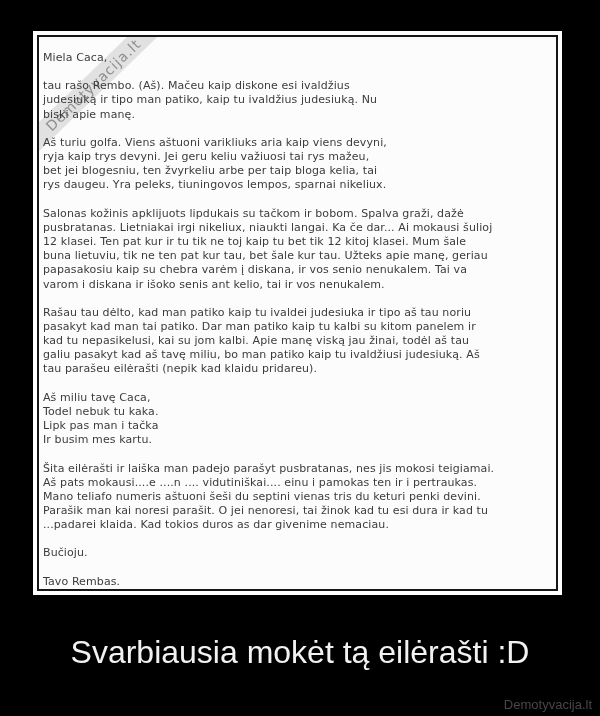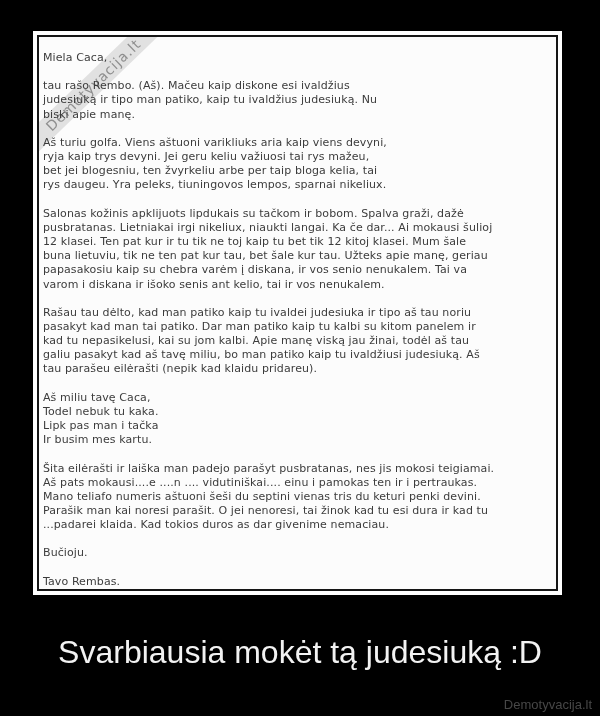--- a/index.html
+++ b/index.html
@@ -128,17 +128,17 @@
 Parašik man kai noresi parašit. O jei nenoresi, tai žinok kad tu esi dura ir kad tu
 ...padarei klaida. Kad tokios duros as dar givenime nemaciau.
 
 Bučioju.
 
 Tavo Rembas.
 P.S. Tu gerai judesiuką įvaldžius.</div>
     </div>
   </div>
 
-  <div class="caption">Svarbiausia mokėt tą judesiuką :D</div>
+  <div class="caption">Svarbiausia mokėt tą eilėrašti :D</div>
 
   <div class="site-mark">Demotyvacija.lt</div>
 
 </div>
 
 </body></html>

